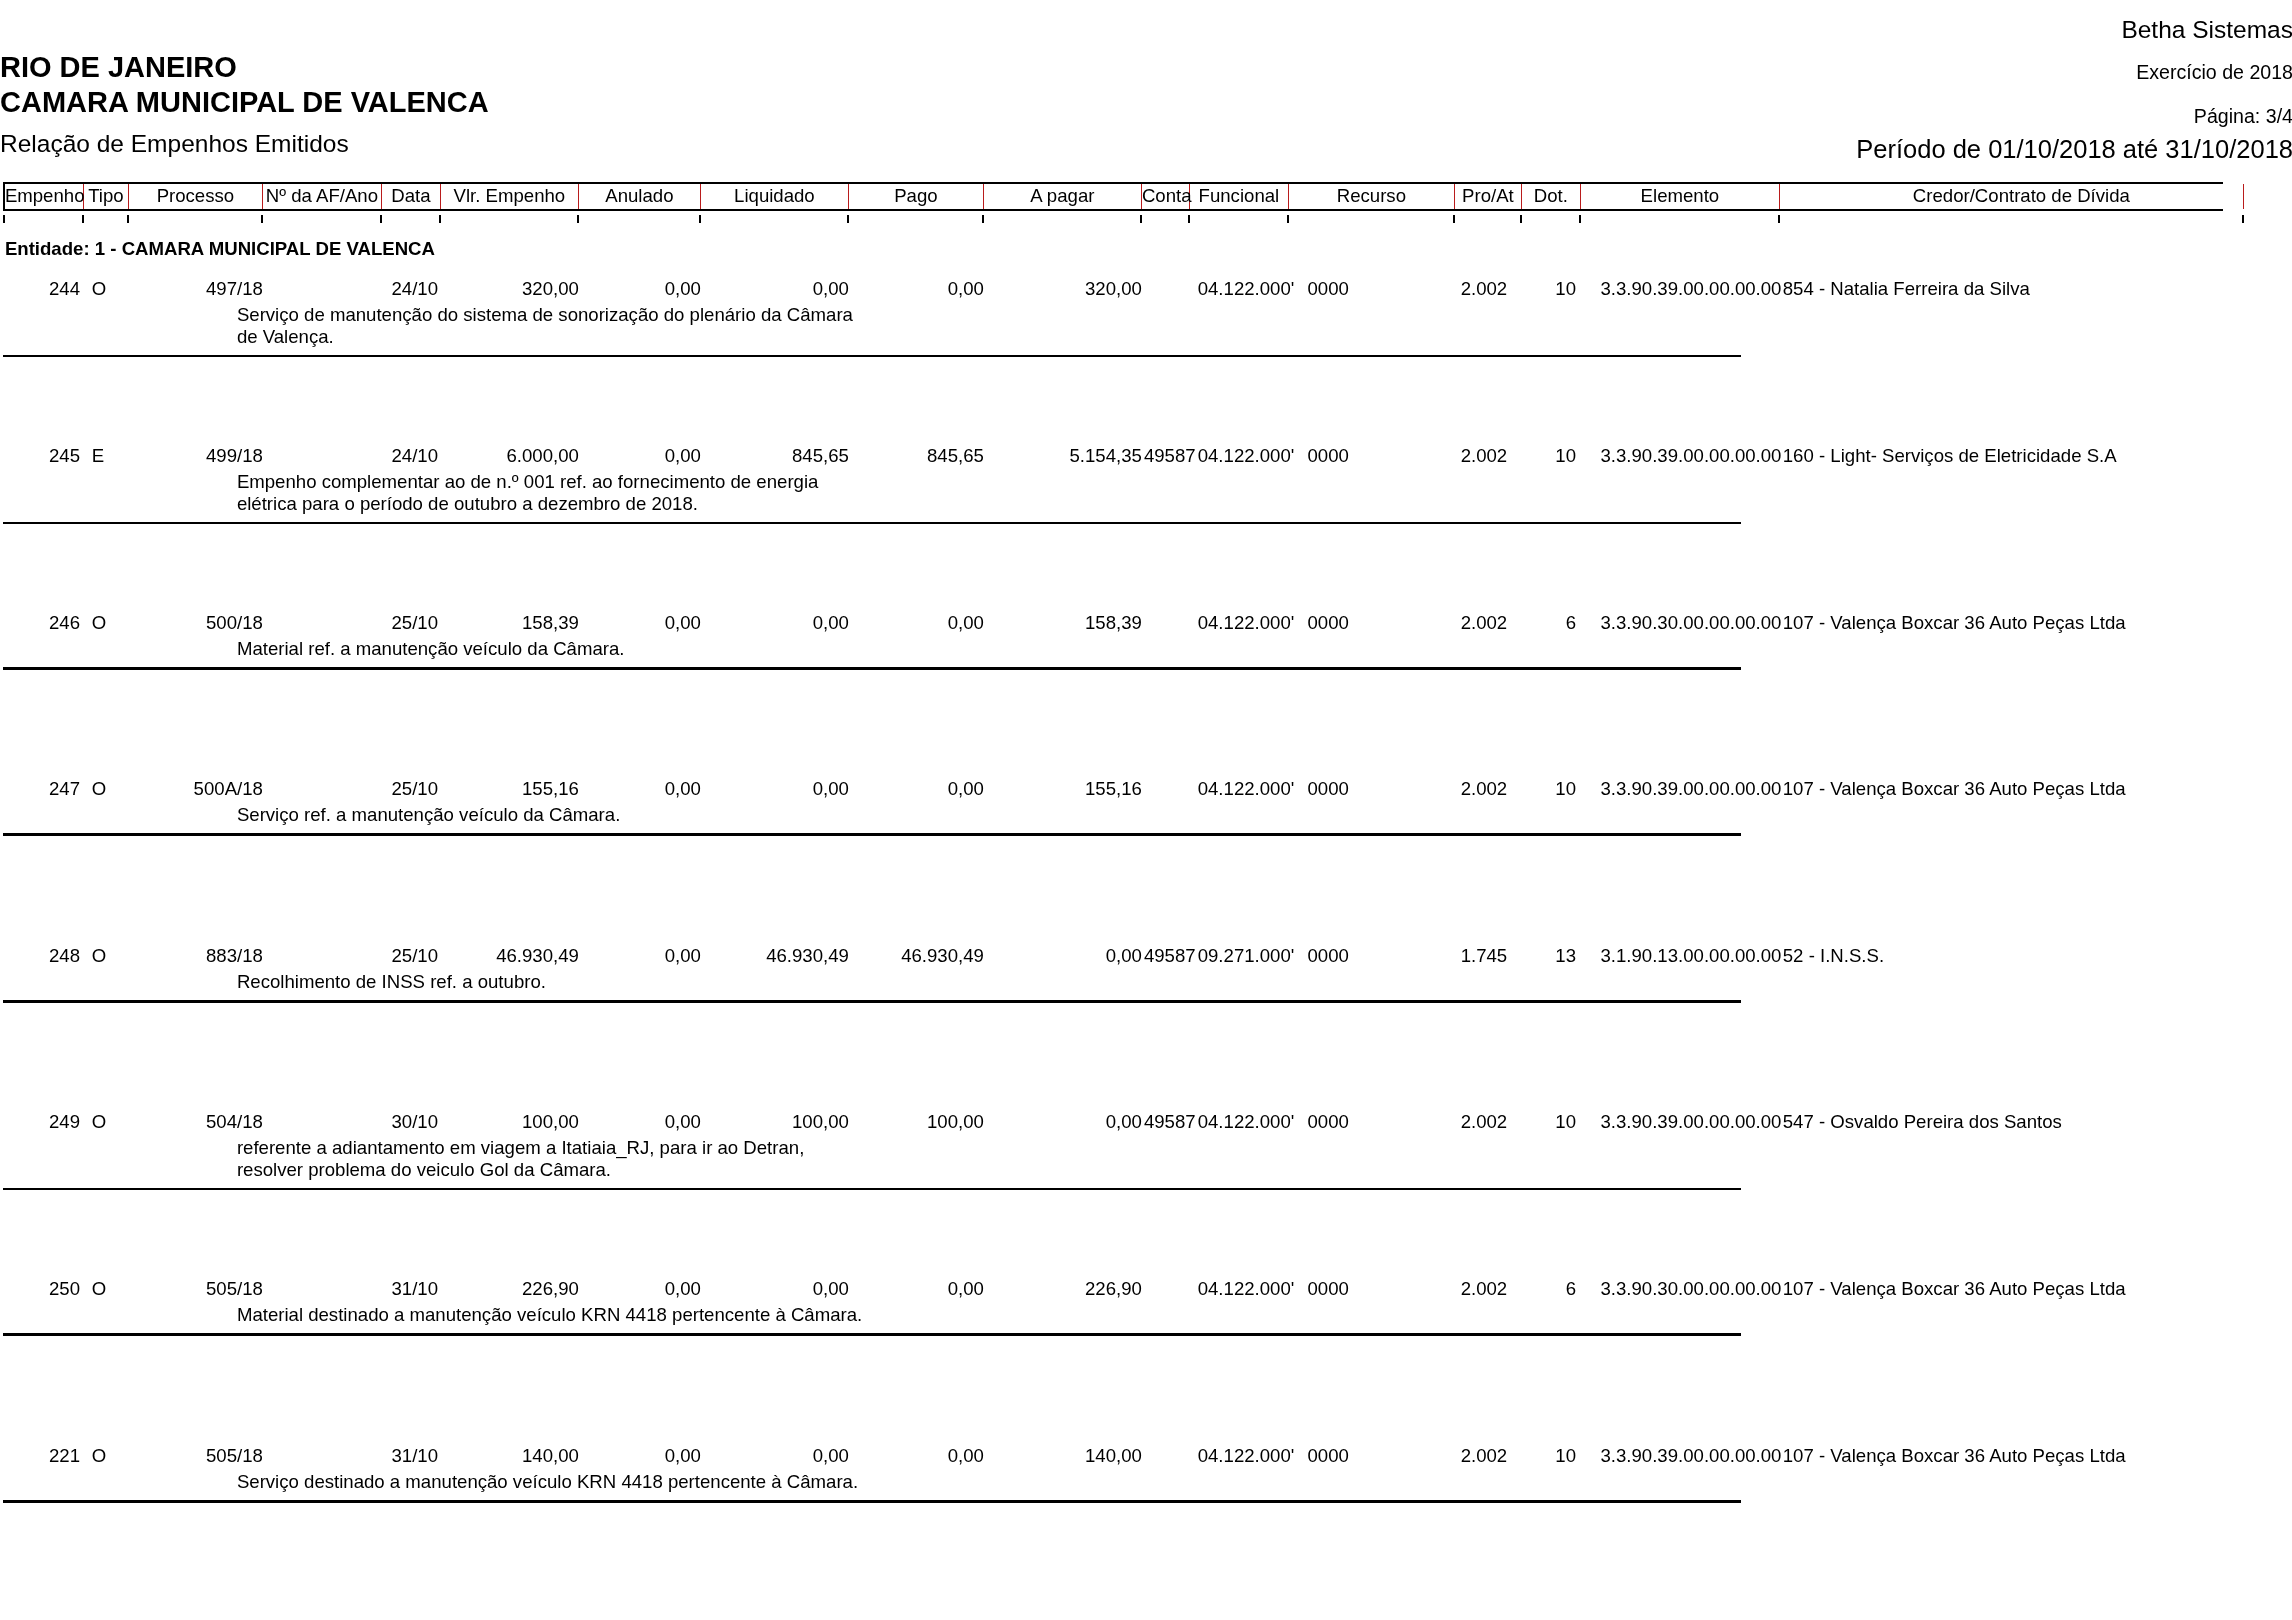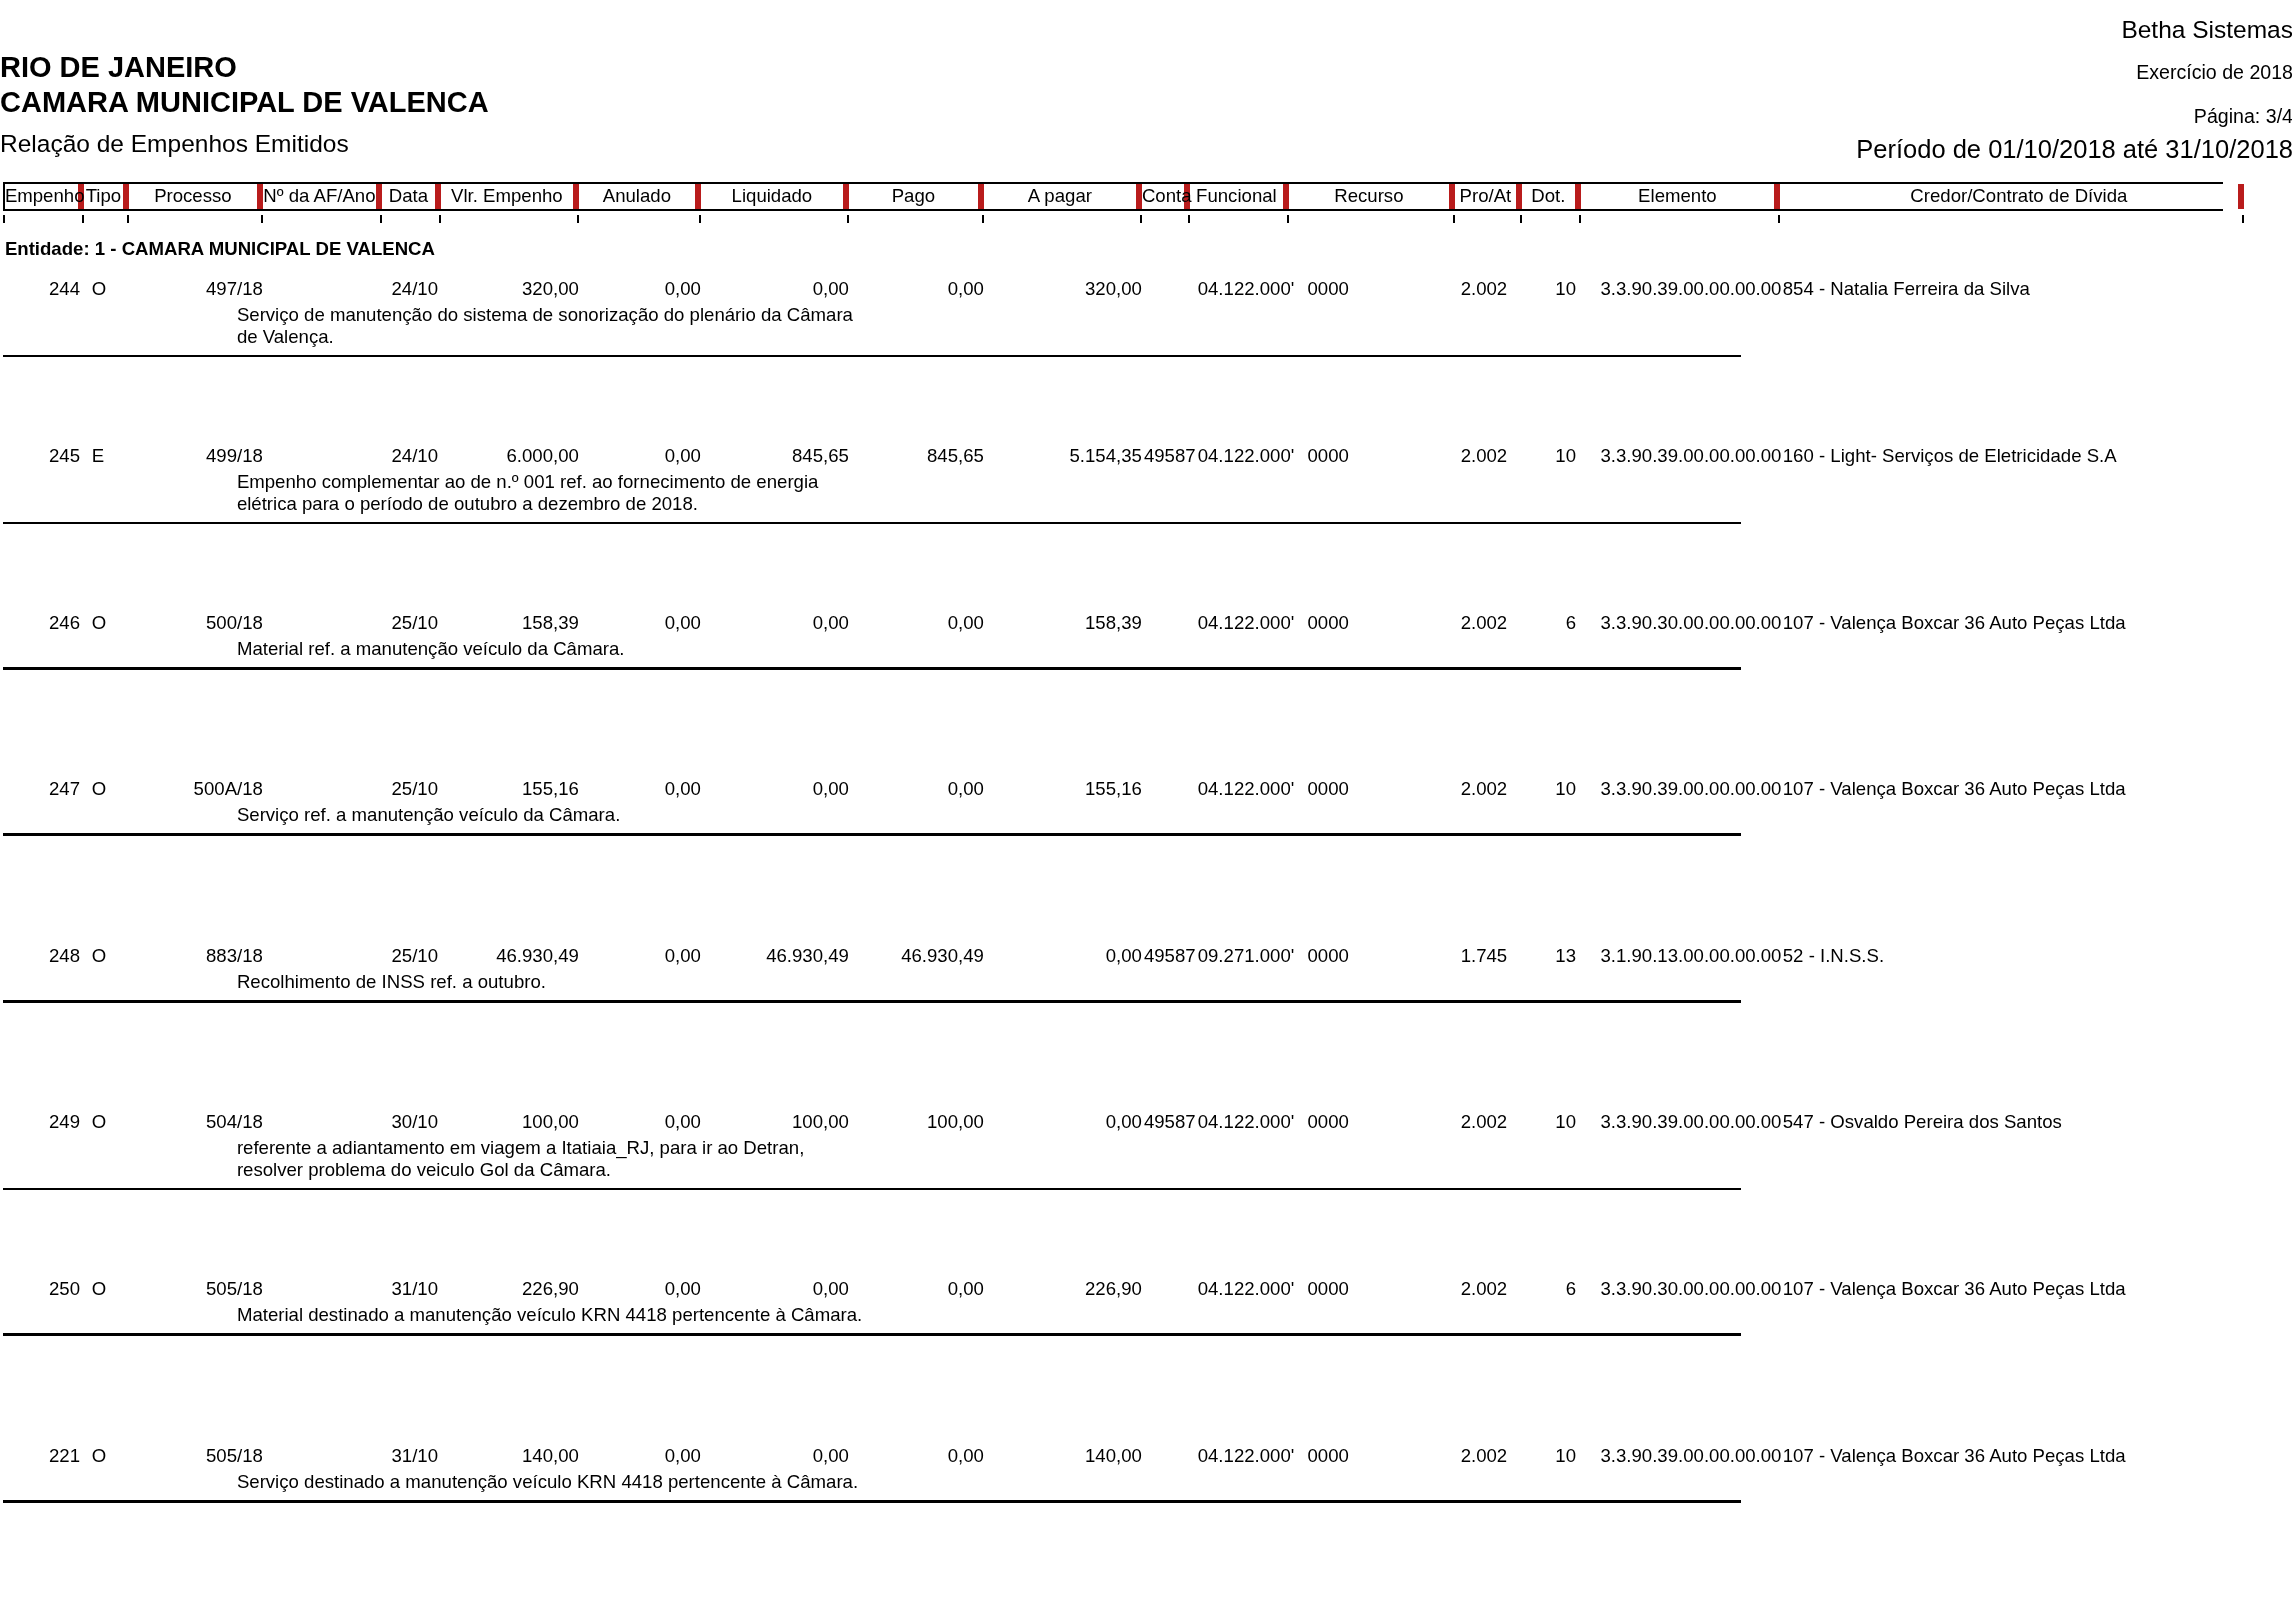--- a/index.html
+++ b/index.html
@@ -23,21 +23,21 @@
   .c-rec{width:166px;} .c-proat{width:67px;}.c-dot{width:59px;}   .c-elem{width:199px;}
   .c-cred{width:464px;padding-left:20px;}
   .cell{box-sizing:border-box;flex:0 0 auto;overflow:visible;}
 
   
   .thead{
     position:absolute;left:2.9px;top:182px;width:2220px;display:flex;
     border-top:2.9px solid #000;border-bottom:2.9px solid #000;box-sizing:content-box;
   }
   .thead .cell{
-    border-right:6px solid #b91c1c;font-size:18.6px;line-height:24.5px;height:24.5px;
+    border-right:1px solid #b91c1c;font-size:18.6px;line-height:24.5px;height:24.5px;
     text-align:center;white-space:nowrap;font-weight:normal;
   }
   .thead .cell:first-child{border-left:2px solid #000;}
   .ticks{position:absolute;left:2.9px;top:215px;width:2220px;display:flex;height:7.8px;}
   .ticks .cell{border-right:2px solid #000;height:7.8px;}
   .ticks .cell:first-child{border-left:2px solid #000;}
 
   .entity-line{position:absolute;left:4.9px;top:238px;font-size:18.6px;font-weight:bold;white-space:nowrap;}
 
   

